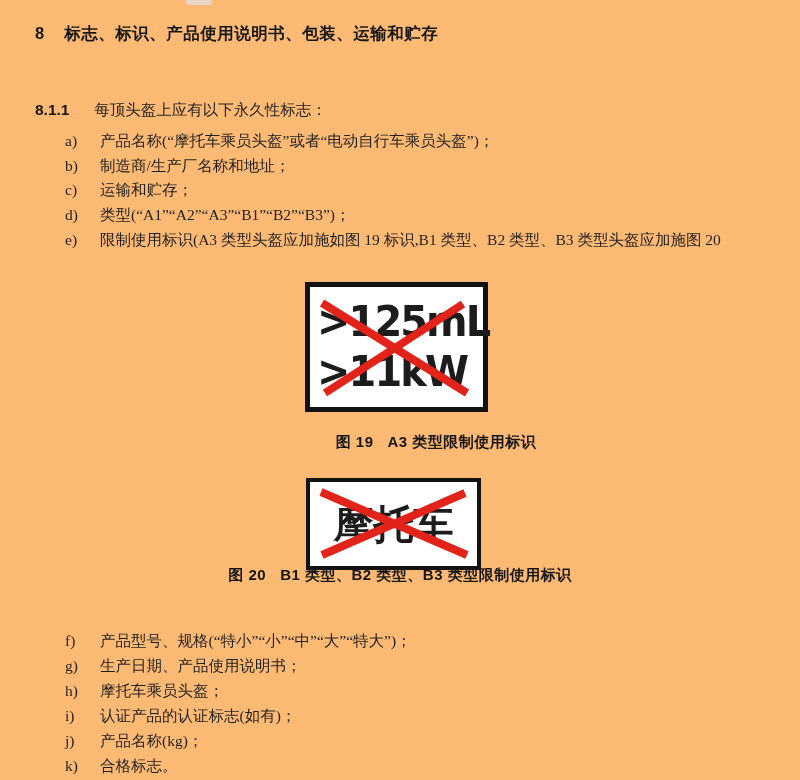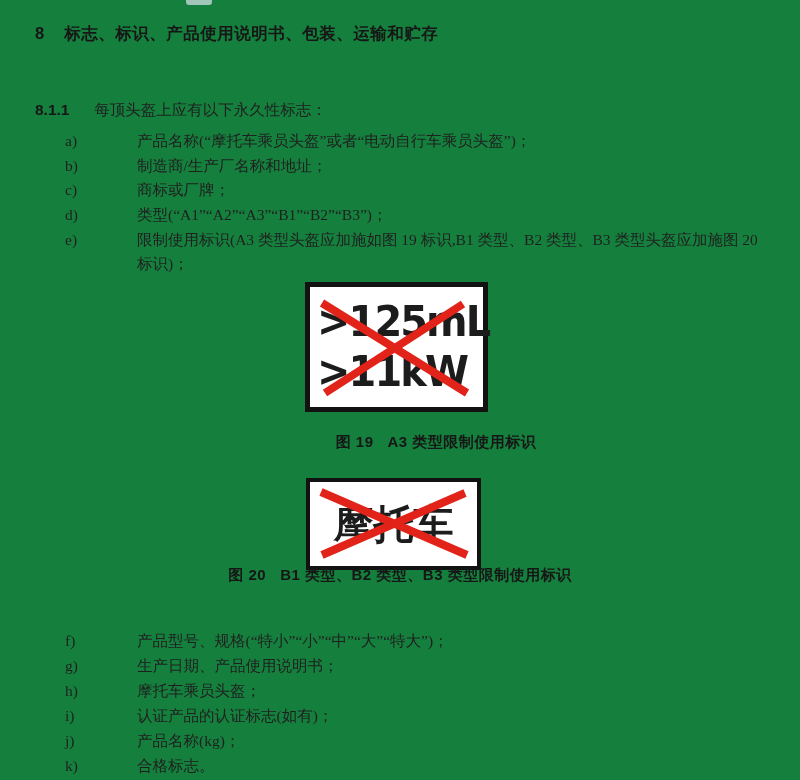--- a/index.html
+++ b/index.html
@@ -1,20 +1,20 @@
 <!DOCTYPE html>
 <html><head>
 <meta charset="utf-8">
 <style>
   html, body { margin: 0; padding: 0; background: #ffffff; }
   .page {
     position: relative;
     width: 800px;
     height: 780px;
-    background: #15803d;
+    background: #fdba74;
     overflow: hidden;
     font-family: "Liberation Serif", "DejaVu Serif", serif;
     color: #1f1f1f;
   }
   .wm-frag {
     position: absolute; left: 186px; top: 0; width: 26px; height: 5px;
     background: #dde3ec; opacity: .7; border-radius: 0 0 3px 3px;
   }
   .heading {
     position: absolute; left: 35px;
@@ -36,21 +36,21 @@
   .list {
     position: absolute; left: 65px; width: 710px;
   }
   .list-ae { top: 129px; }
   .list-fk { top: 628px; }
   .li { display: flex; align-items: flex-start; }
   .letter {
     flex: 0 0 35px; font-size: 15.5px;
   }
   .li-lines { flex: 1 1 auto; }
-  .li .line { font-size: 15.5px; white-space: nowrap; margin-left: 37px; }
+  .li .line { font-size: 15.5px; white-space: nowrap; }
   .list-ae .letter, .list-ae .line { line-height: 24.65px; }
   .list-fk .letter, .list-fk .line { line-height: 25px; }
   .sign {
     position: absolute; background: #ffffff; box-sizing: border-box;
   }
   .sign19 {
     left: 305px; top: 282px; width: 183px; height: 130px;
     border: 5px solid #121212;
   }
   .sign20 {
@@ -108,34 +108,33 @@
     </div>
     <div class="li">
       <span class="letter">b)</span>
       <div class="li-lines">
           <div class="line">制造商/生产厂名称和地址；</div>
         </div>
     </div>
     <div class="li">
       <span class="letter">c)</span>
       <div class="li-lines">
-          <div class="line">商标或厂牌；</div>
+          <div class="line">运输和贮存；</div>
         </div>
     </div>
     <div class="li">
       <span class="letter">d)</span>
       <div class="li-lines">
           <div class="line">类型(“A1”“A2”“A3”“B1”“B2”“B3”)；</div>
         </div>
     </div>
     <div class="li">
       <span class="letter">e)</span>
       <div class="li-lines">
         <div class="line">限制使用标识(A3 类型头盔应加施如图 19 标识,B1 类型、B2 类型、B3 类型头盔应加施图 20</div>
-        <div class="line">标识)；</div>
       </div>
     </div>
   </div>
 
   <div class="sign sign19">
     <div class="sign19-text">
       <div class="sline">&gt;125mL</div>
       <div class="sline">&gt;11kW</div>
     </div>
     <svg class="cross-svg" viewBox="0 0 183 130">

